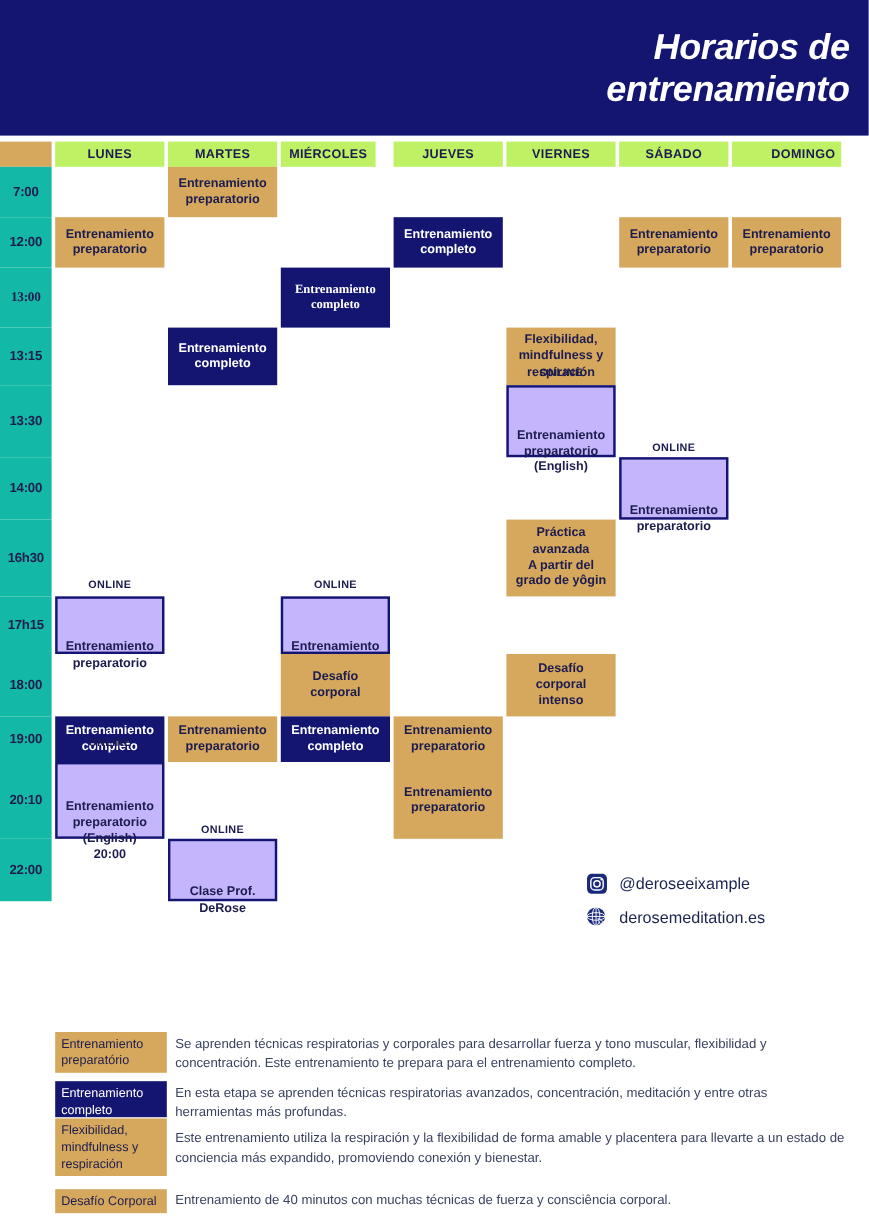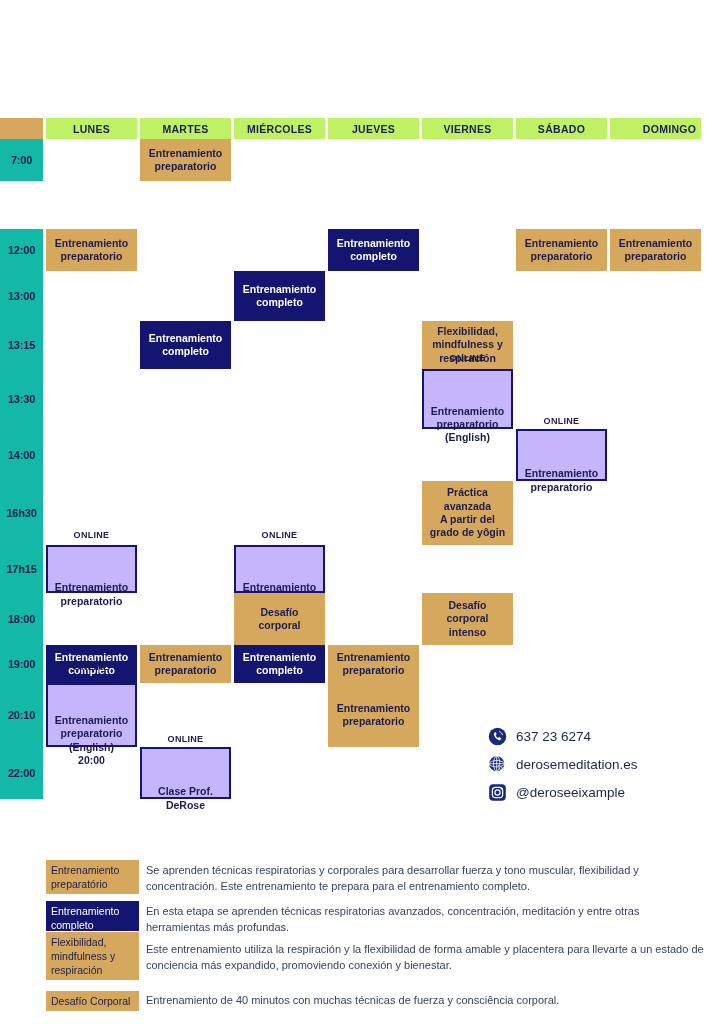--- a/index.html
+++ b/index.html
@@ -105,50 +105,54 @@
     position: absolute; left: 100px; top: 0; width: 560px;
     font-size: 11px; line-height: 1.45; color: #3a4260;
     white-space: pre-line;
   }
 </style>
 </head>
 <body>
 
 <div class="page">
 
+  <div class="header">
+    <div class="header-title">Horarios de
+entrenamiento</div>
+  </div>
 
   <div class="grid">
     <div class="dayhead-row" id="dayhead-row">
         <div class="dayhead corner" style="left: 0px; width: 43px;"></div>
         <div class="dayhead" style="left: 46px; width: 91px;">LUNES</div>
         <div class="dayhead" style="left: 140px; width: 91px;">MARTES</div>
-        <div class="dayhead" style="left: 234px; width: 91px;">MIÉRCOLES</div>
+        <div class="dayhead" style="left: 234px; width: 79px;">MIÉRCOLES</div>
         <div class="dayhead" style="left: 328px; width: 91px;">JUEVES</div>
         <div class="dayhead" style="left: 422px; width: 91px;">VIERNES</div>
         <div class="dayhead" style="left: 516px; width: 91px;">SÁBADO</div>
         <div class="dayhead" style="left: 610px; width: 91px; padding-left: 28px;">DOMINGO</div>
       </div>
     <div id="rows-container">
         <div class="row" style="height: 42px;">
           <div class="timecell">7:00</div>
           <div class="cell prep" style="left: 140px; width: 91px; top: 0px; height: 42px;"><span class="body">Entrenamiento
 preparatorio</span></div>
         </div>
-        <div class="row" style="height: 42px; margin-top: 48px;">
+        <div class="row" style="height: 42px;">
           <div class="timecell">12:00</div>
           <div class="cell prep" style="left: 46px; width: 91px; top: 0px; height: 42px;"><span class="body">Entrenamiento
 preparatorio</span></div>
           <div class="cell full" style="left: 328px; width: 91px; top: 0px; height: 42px;"><span class="body">Entrenamiento
 completo</span></div>
           <div class="cell prep" style="left: 516px; width: 91px; top: 0px; height: 42px;"><span class="body">Entrenamiento
 preparatorio</span></div>
           <div class="cell prep" style="left: 610px; width: 91px; top: 0px; height: 42px;"><span class="body">Entrenamiento
 preparatorio</span></div>
         </div>
-        <div class="row" style="height: 50px;">
+        <div class="row" style="height: 50px; font-family: Liberation Serif, serif;">
           <div class="timecell">13:00</div>
           <div class="cell full" style="left: 234px; width: 91px; top: 0px; height: 50px;"><span class="body">Entrenamiento
 completo</span></div>
         </div>
         <div class="row" style="height: 48px;">
           <div class="timecell">13:15</div>
           <div class="cell full" style="left: 140px; width: 91px; top: 0px; height: 48px;"><span class="body">Entrenamiento
 completo</span></div>
           <div class="cell prep" style="left: 422px; width: 91px; top: 0px; height: 48px;"><span class="body">Flexibilidad,
 mindfulness y
@@ -212,51 +216,41 @@
           <div class="cell online" style="left: 140px; width: 91px; top: 0px; height: 52px;"><span class="onlinetag">ONLINE</span><span class="body">Clase Prof.
 DeRose</span></div>
         </div>
       </div>
   </div>
 
   <div class="contact">
     <div class="contact-row">
       <span class="contact-ico">
         <svg width="19" height="19" viewBox="0 0 24 24">
-          <circle cx="12" cy="12" r="11" fill="#1a2a7a"></circle>
-          <path d="M8.4 6.6c.4-.3 1-.2 1.3.2l1.1 1.6c.3.4.2.9-.2 1.2l-.7.5c-.1.1-.2.3-.1.5.3.8 1.4 2.3 2.7 3.1.2.1.4.1.5 0l.6-.6c.3-.3.8-.4 1.2-.1l1.6 1c.5.3.6.9.3 1.3-.6.9-1.7 1.6-2.9 1.3-2.6-.6-5.7-3.8-6.3-6.4-.3-1.2.3-2.3 1-2.9z" fill="#ffffff"></path>
-          <path d="M14.6 5.9c1.9.5 3.3 2 3.7 3.9" stroke="#ffffff" stroke-width="1.1" fill="none" stroke-linecap="round"></path>
+          <rect x="1.5" y="1.5" width="21" height="21" rx="5" fill="#1a2a7a"></rect>
+          <rect x="5.5" y="5.5" width="13" height="13" rx="4" fill="none" stroke="#ffffff" stroke-width="1.5"></rect>
+          <circle cx="12" cy="12" r="3.3" fill="none" stroke="#ffffff" stroke-width="1.5"></circle>
+          <circle cx="16.6" cy="7.4" r="1.05" fill="#ffffff"></circle>
         </svg>
       </span>
-      <span>637 23 6274</span>
+      <span>@deroseeixample</span>
     </div>
     <div class="contact-row">
       <span class="contact-ico">
         <svg width="19" height="19" viewBox="0 0 24 24">
           <circle cx="11" cy="11" r="9.5" fill="#1a2a7a"></circle>
           <ellipse cx="11" cy="11" rx="9.5" ry="4" fill="none" stroke="#ffffff" stroke-width="1"></ellipse>
           <ellipse cx="11" cy="11" rx="4" ry="9.5" fill="none" stroke="#ffffff" stroke-width="1"></ellipse>
           <line x1="1.5" y1="11" x2="20.5" y2="11" stroke="#ffffff" stroke-width="1"></line>
           <line x1="11" y1="1.5" x2="11" y2="20.5" stroke="#ffffff" stroke-width="1"></line>
           <path d="M13 13l6.5 4.2-2.8.6-.7 2.7z" fill="#1a2a7a" stroke="#ffffff" stroke-width="0.9" stroke-linejoin="round"></path>
         </svg>
       </span>
       <span>derosemeditation.es</span>
     </div>
-    <div class="contact-row">
-      <span class="contact-ico">
-        <svg width="19" height="19" viewBox="0 0 24 24">
-          <rect x="1.5" y="1.5" width="21" height="21" rx="5" fill="#1a2a7a"></rect>
-          <rect x="5.5" y="5.5" width="13" height="13" rx="4" fill="none" stroke="#ffffff" stroke-width="1.5"></rect>
-          <circle cx="12" cy="12" r="3.3" fill="none" stroke="#ffffff" stroke-width="1.5"></circle>
-          <circle cx="16.6" cy="7.4" r="1.05" fill="#ffffff"></circle>
-        </svg>
-      </span>
-      <span>@deroseeixample</span>
-    </div>
   </div>
 
   <div class="legend" id="legend-container">
       <div class="legend-row" style="position: absolute; left: 0px; top: 0px; width: 660px;">
         <div class="swatch prep" style="top: 0px; height: 34px;">Entrenamiento
 preparatório</div>
         <div class="legend-text" style="top: 3px;">Se aprenden técnicas respiratorias y corporales para desarrollar fuerza y tono muscular, flexibilidad y concentración. Este entrenamiento te prepara para el entrenamiento completo.</div>
       </div>
       <div class="legend-row" style="position: absolute; left: 0px; top: 0px; width: 660px;">
         <div class="swatch full" style="top: 41px; height: 30px;">Entrenamiento

